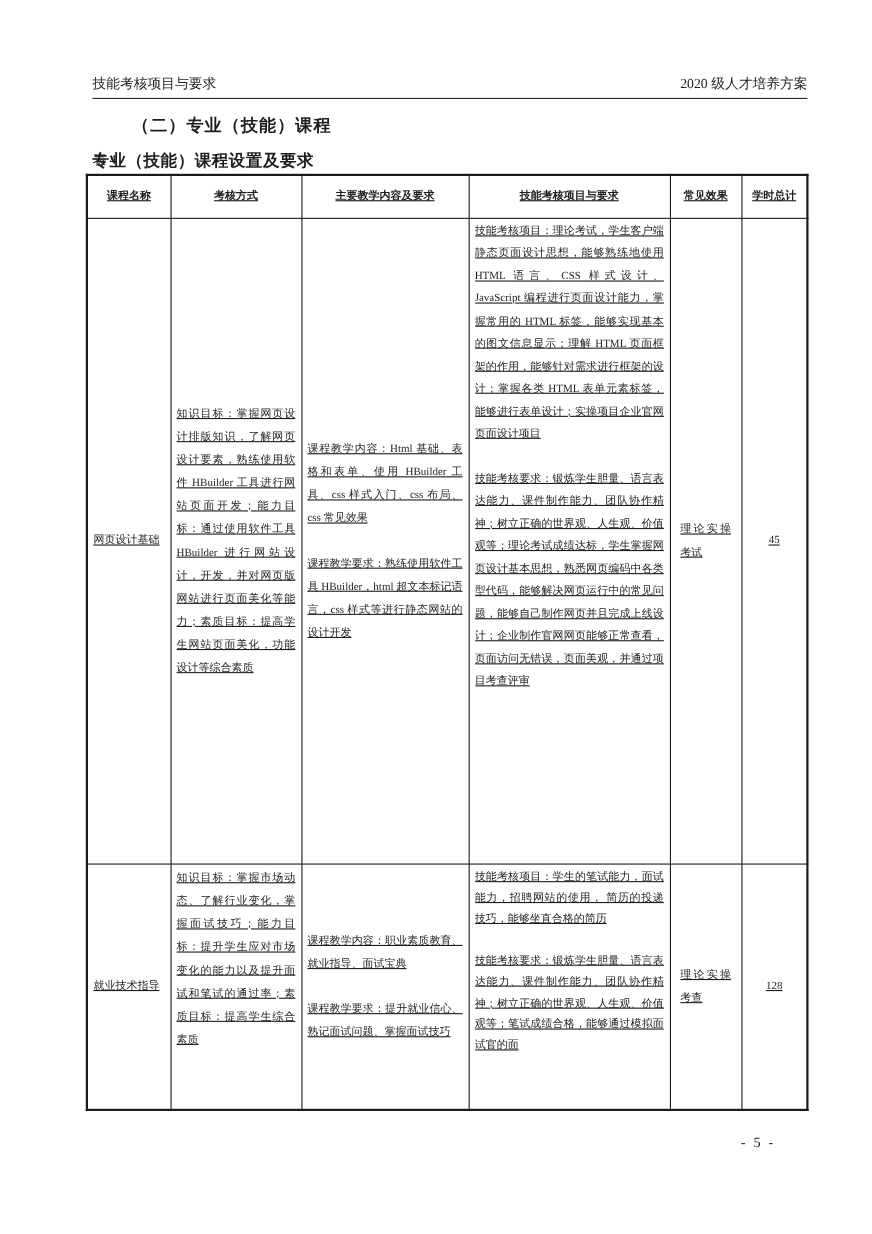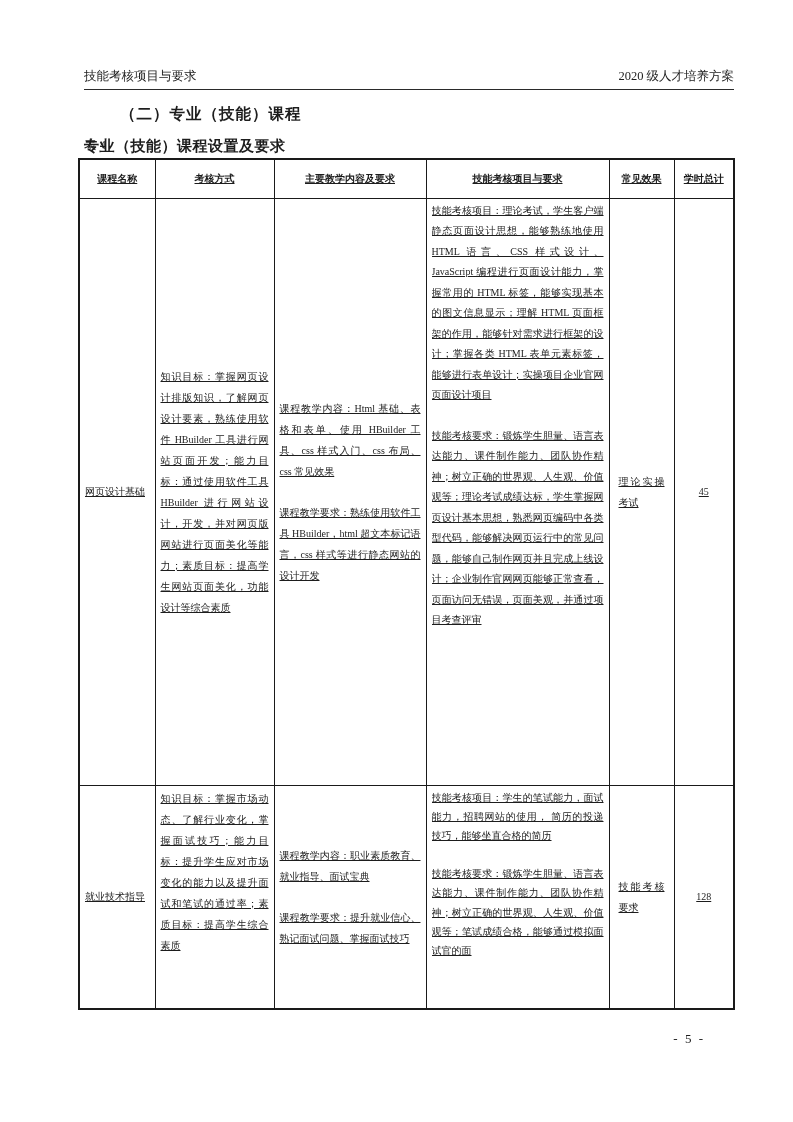--- a/index.html
+++ b/index.html
@@ -162,21 +162,21 @@
         <td class="cell-justify">
           <p class="para">课程教学内容：职业素质教育、就业指导、面试宝典</p>
           <p class="para gap">课程教学要求：提升就业信心、熟记面试问题、掌握面试技巧</p>
         </td>
         <td class="v-top">
           <div class="clip clip-short tight">
             <p class="para">技能考核项目：学生的笔试能力，面试能力，招聘网站的使用， 简历的投递技巧，能够坐直合格的简历</p>
             <p class="para gap-sm">技能考核要求：锻炼学生胆量、语言表达能力、课件制作能力、团队协作精神；树立正确的世界观、人生观、价值观等；笔试成绩合格，能够通过模拟面试官的面</p>
           </div>
         </td>
-        <td class="cell-method">技能考核要求</td>
+        <td class="cell-method">理论实操考查</td>
         <td class="cell-hours">128</td>
       </tr>
     </tbody>
   </table>
 
   <div class="page-number">- 5 -</div>
 
 </div>
 
 </body></html>

